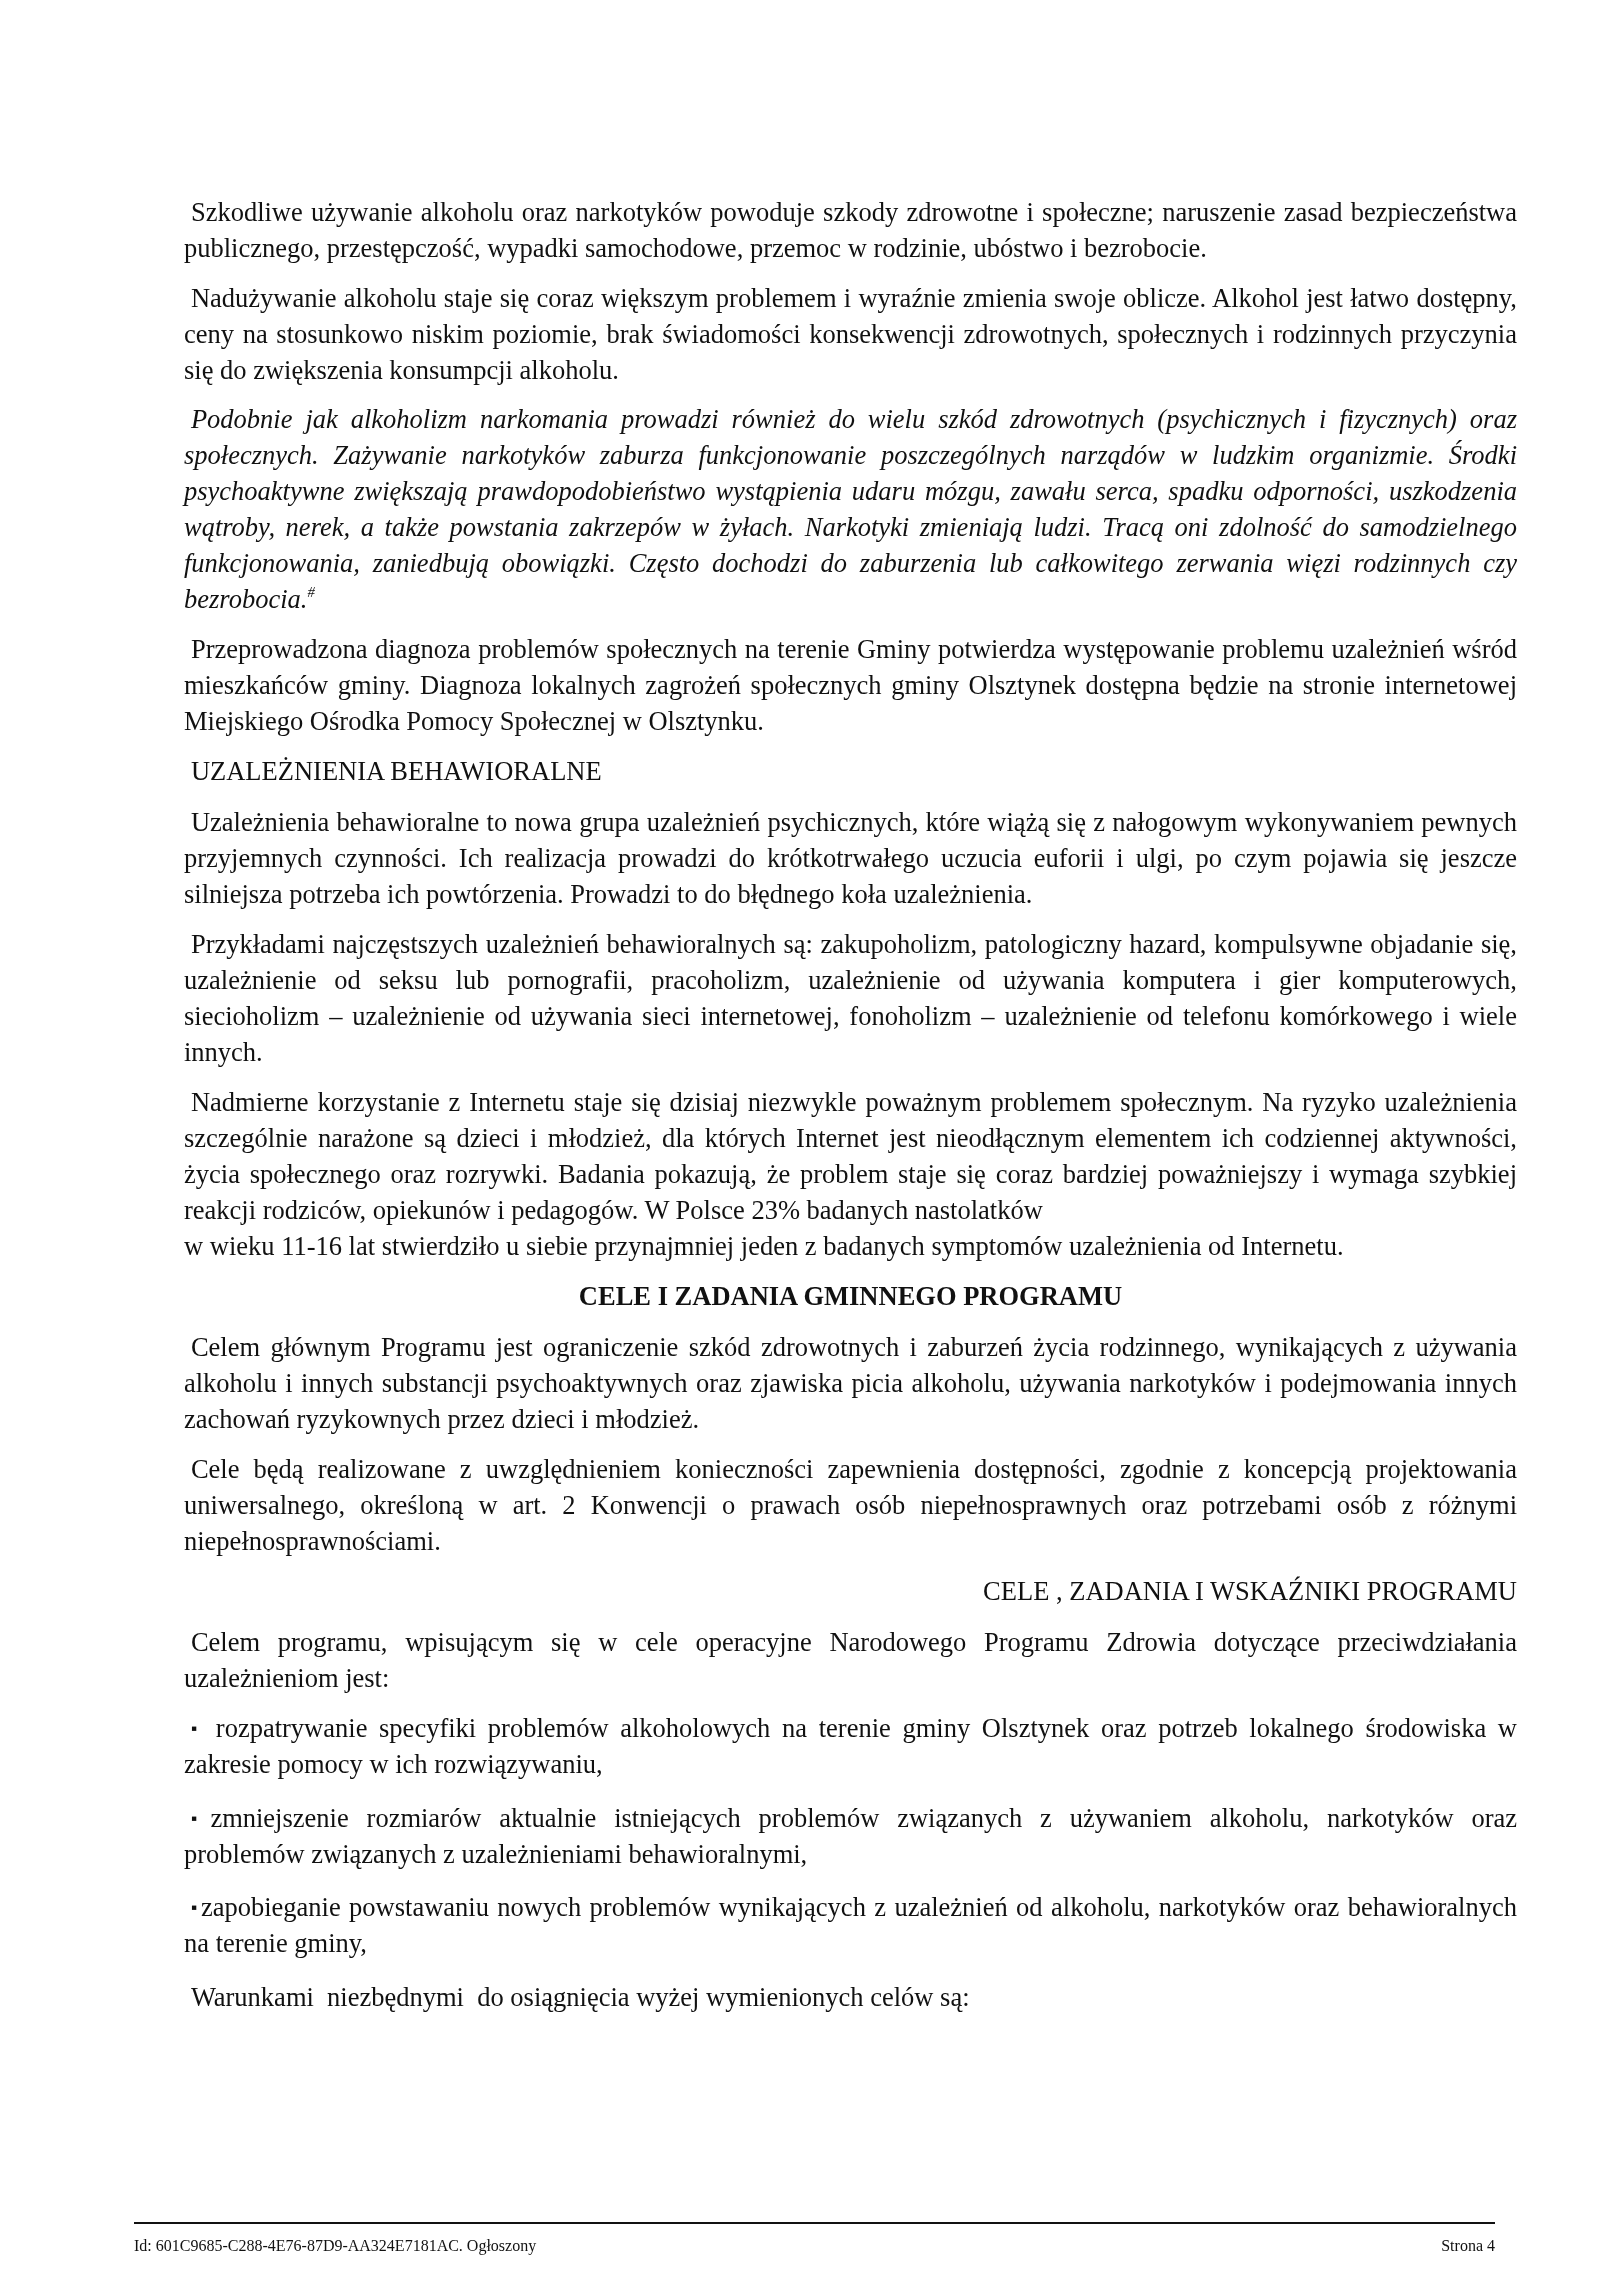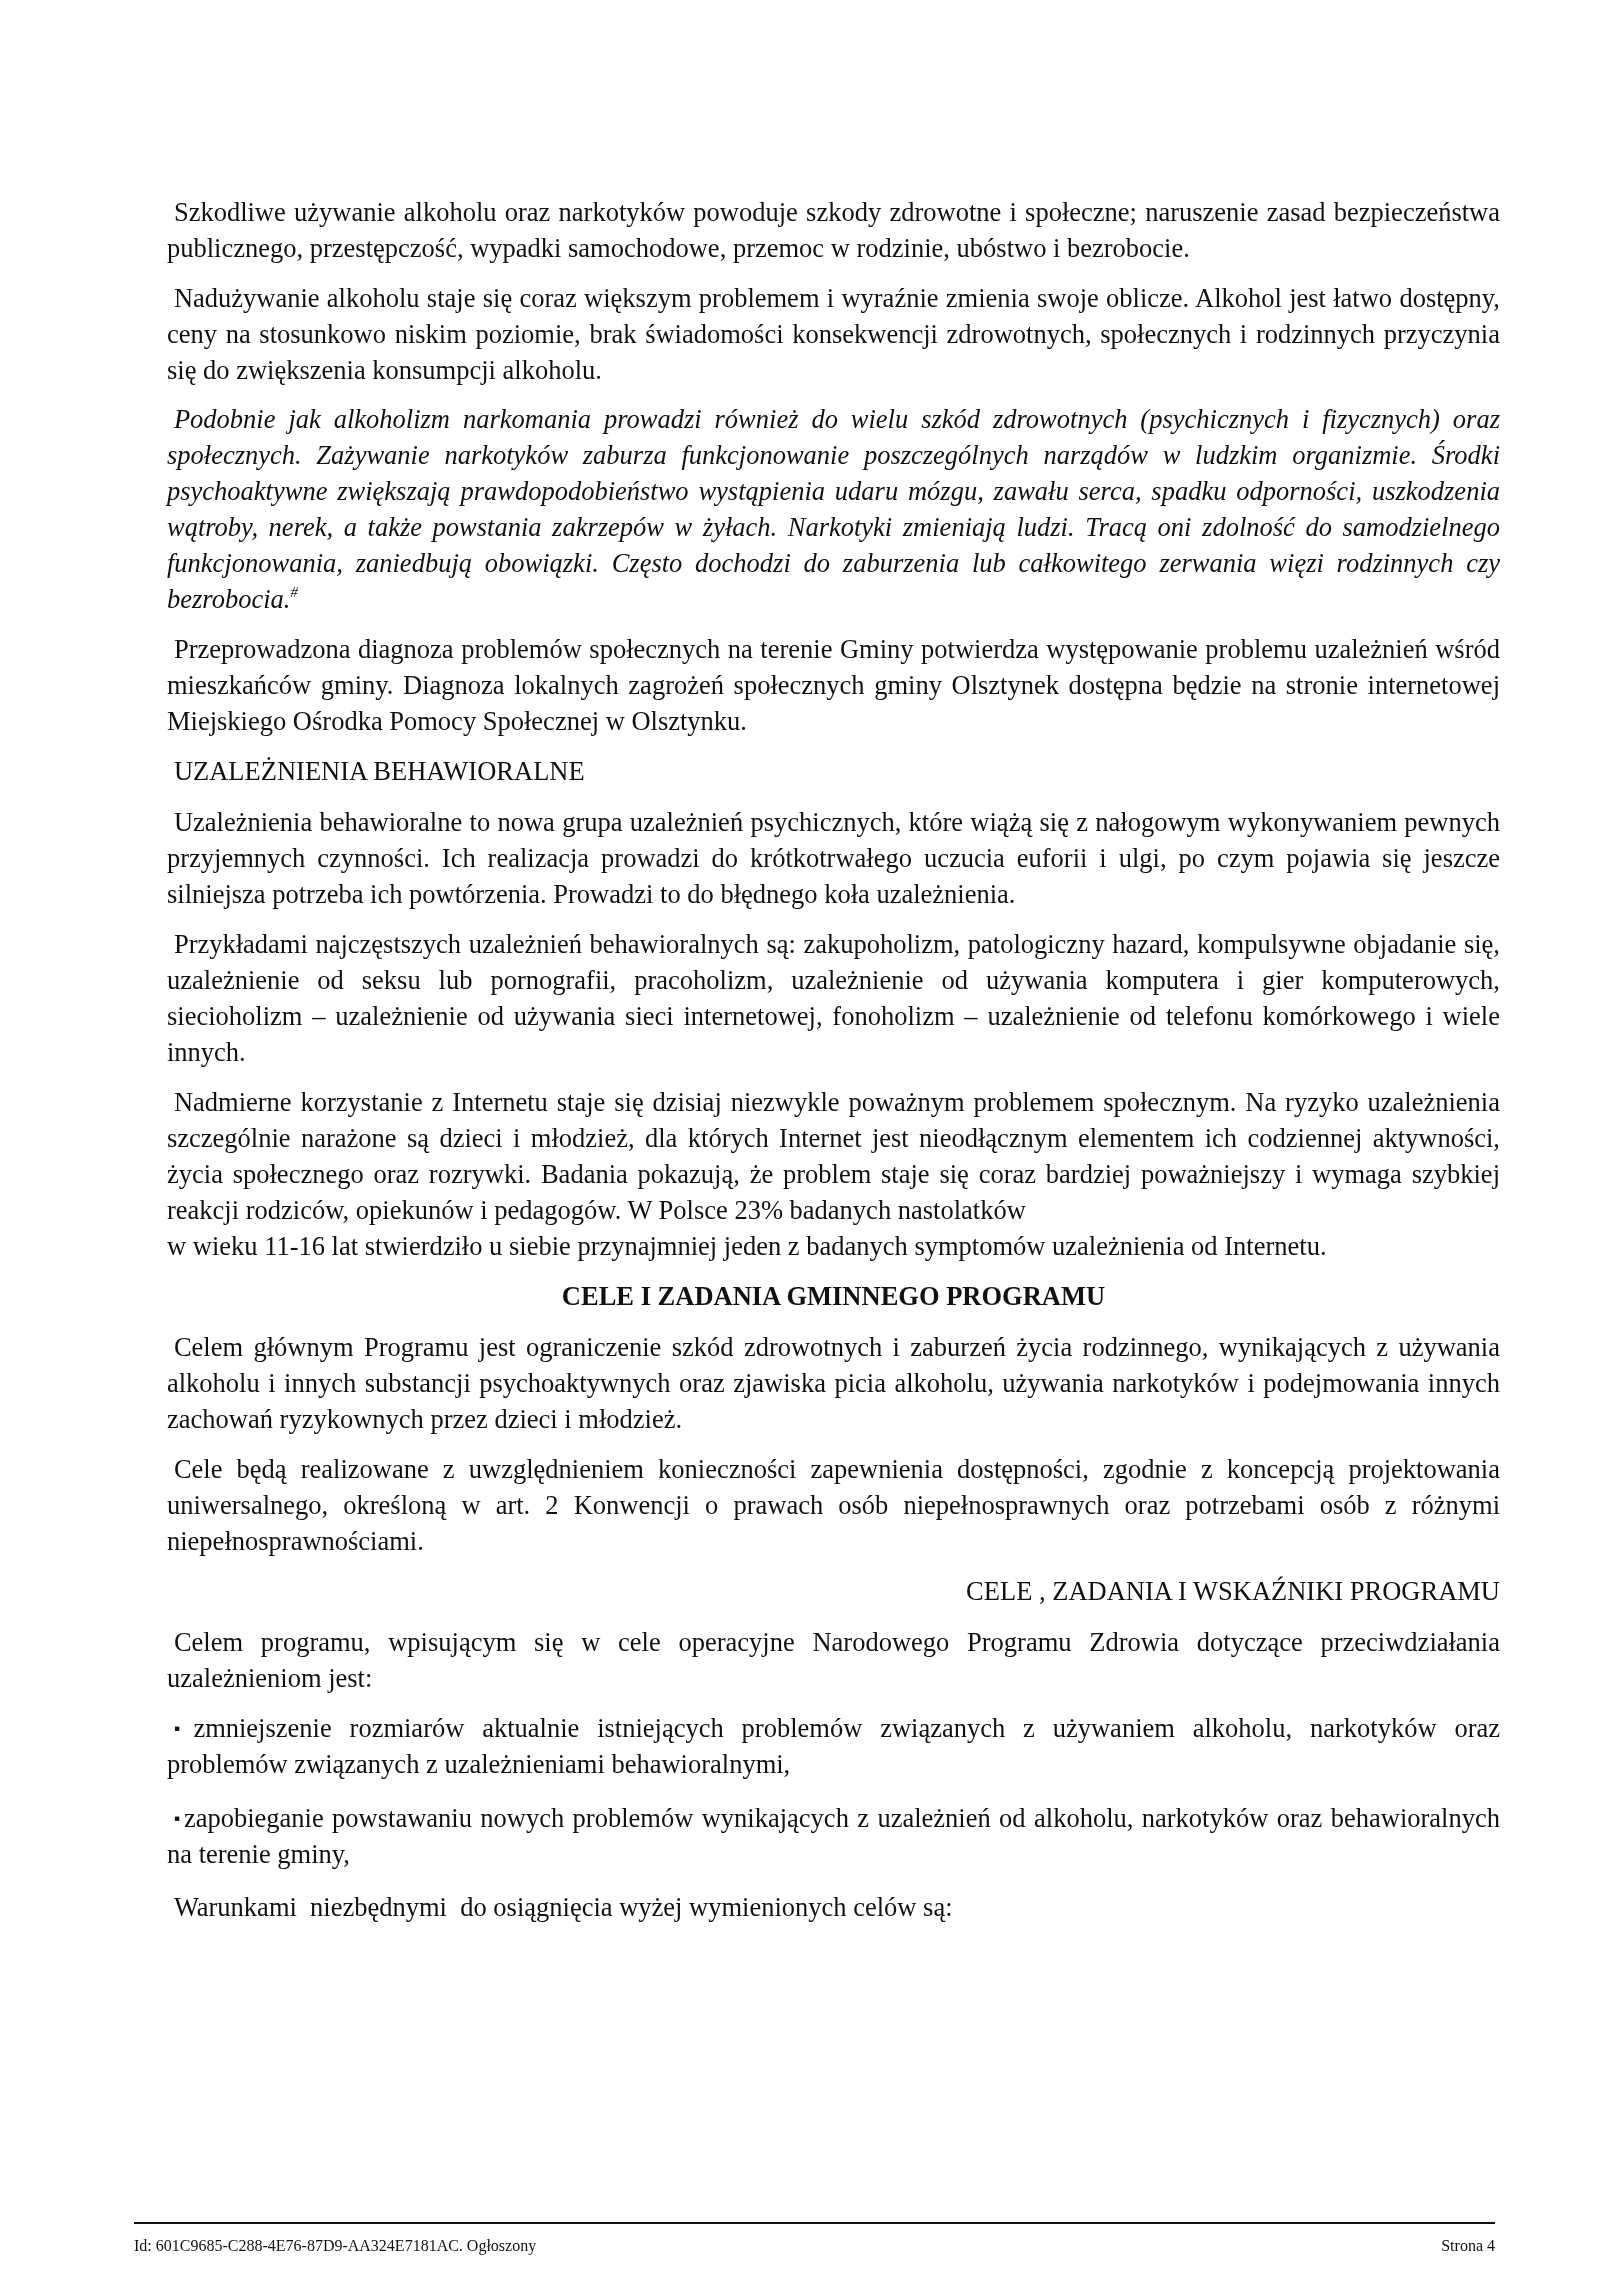--- a/index.html
+++ b/index.html
@@ -2,21 +2,21 @@
 <html><head>
 <meta charset="utf-8">
 <style>
   html, body { margin: 0; padding: 0; background: #ffffff; }
   body {
     width: 1621px; height: 2293px; position: relative; overflow: hidden;
     font-family: "Liberation Serif", "DejaVu Serif", serif;
     color: #111111;
   }
   .page {
-    position: absolute; left: 167px; top: 194px; width: 1333px;
+    position: absolute; left: 184px; top: 194px; width: 1333px;
     font-size: 26.5px; line-height: 36px;
   }
   p { margin: 0 0 13.7px 0; text-align: justify; text-indent: 6.9px; }
   p.last-line-justify { text-align-last: justify; }
   .italic { font-style: italic; }
   sup { font-size: 14.7px; line-height: 0; vertical-align: 10.8px; }
   .heading-plain { margin: 5.9px 0 15.7px 0; text-indent: 6.9px; text-align: left; }
   .heading-bold { font-weight: bold; text-align: center; margin: 5.9px 0 15.7px 0; text-indent: 0; }
   .heading-center { text-align: right; margin: 5.9px 0 15.7px 0; text-indent: 0; }
   .bullet { margin: 0 0 17.6px 0; text-indent: 6.9px; }
@@ -44,20 +44,21 @@
   <p>Uzależnienia behawioralne to nowa grupa uzależnień psychicznych, które wiążą się z nałogowym wykonywaniem pewnych przyjemnych czynności. Ich realizacja prowadzi do krótkotrwałego uczucia euforii i ulgi, po czym pojawia się jeszcze silniejsza potrzeba ich powtórzenia. Prowadzi to do błędnego koła uzależnienia.</p>
   <p>Przykładami najczęstszych uzależnień behawioralnych są: zakupoholizm, patologiczny hazard, kompulsywne objadanie się, uzależnienie od seksu lub pornografii, pracoholizm, uzależnienie od używania komputera i gier komputerowych, siecioholizm – uzależnienie od używania sieci internetowej, fonoholizm – uzależnienie od telefonu komórkowego i wiele innych.</p>
   <p class="no-gap last-line-justify" style="text-align-last:left">Nadmierne korzystanie z Internetu staje się dzisiaj niezwykle poważnym problemem społecznym. Na ryzyko uzależnienia szczególnie narażone są dzieci i młodzież, dla których Internet jest nieodłącznym elementem ich codziennej aktywności, życia społecznego oraz rozrywki. Badania pokazują, że problem staje się coraz bardziej poważniejszy i wymaga szybkiej reakcji rodziców, opiekunów i pedagogów. W Polsce 23% badanych nastolatków</p>
   <p style="text-indent:0">w wieku 11-16 lat stwierdziło u siebie przynajmniej jeden z badanych symptomów uzależnienia od Internetu.</p>
   <div class="heading-bold">CELE I ZADANIA GMINNEGO PROGRAMU</div>
   <p>Celem głównym Programu jest ograniczenie szkód zdrowotnych i zaburzeń życia rodzinnego, wynikających z używania alkoholu i innych substancji psychoaktywnych oraz zjawiska picia alkoholu, używania narkotyków i podejmowania innych zachowań ryzykownych przez dzieci i młodzież.</p>
   <p>Cele będą realizowane z uwzględnieniem konieczności zapewnienia dostępności, zgodnie z koncepcją projektowania uniwersalnego, określoną w art. 2 Konwencji o prawach osób niepełnosprawnych oraz potrzebami osób z różnymi niepełnosprawnościami.</p>
   <div class="heading-center">CELE , ZADANIA I WSKAŹNIKI PROGRAMU</div>
   <p>Celem programu, wpisującym się w cele operacyjne Narodowego Programu Zdrowia dotyczące przeciwdziałania uzależnieniom jest:</p>
 
+  <p class="bullet"><span class="bullet-mark">▪</span><span> rozpatrywanie specyfiki problemów alkoholowych na terenie gminy Olsztynek oraz potrzeb lokalnego środowiska w zakresie pomocy w ich rozwiązywaniu,</span></p>
   <p class="bullet"><span class="bullet-mark">▪</span><span>zmniejszenie rozmiarów aktualnie istniejących problemów związanych  z używaniem alkoholu, narkotyków oraz problemów związanych z uzależnieniami behawioralnymi,</span></p>
   <p class="bullet"><span class="bullet-mark">▪</span><span>zapobieganie powstawaniu nowych problemów wynikających z uzależnień od alkoholu, narkotyków oraz behawioralnych na terenie gminy,</span></p>
 
   <p style="white-space:pre-wrap">Warunkami  niezbędnymi  do osiągnięcia wyżej wymienionych celów są:</p>
 </div>
 
 <div class="footer-line"></div>
 <div class="footer">
   <span>Id: 601C9685-C288-4E76-87D9-AA324E7181AC. Ogłoszony</span>
   <span>Strona 4</span>

